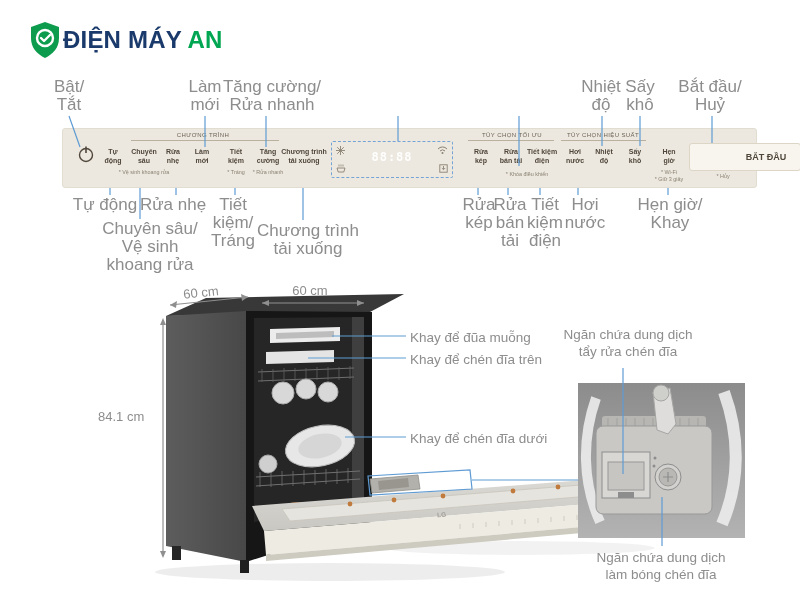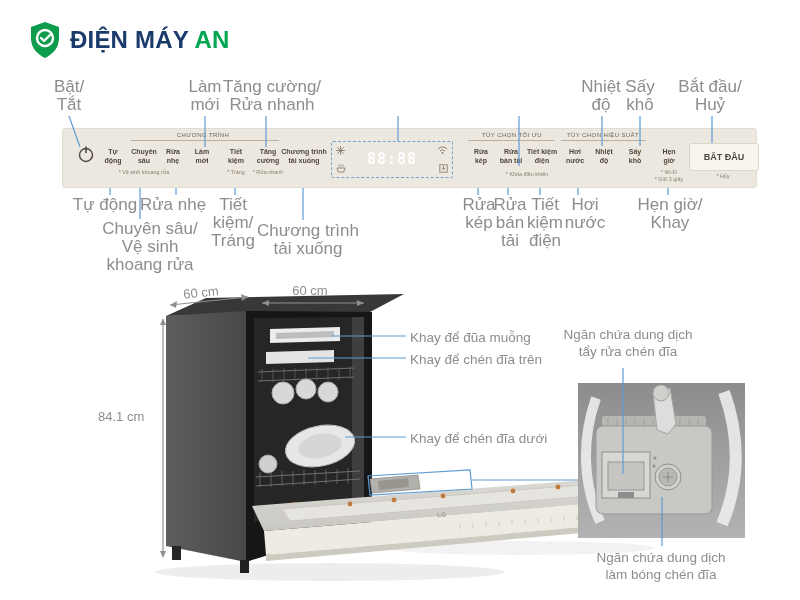--- a/index.html
+++ b/index.html
@@ -3,21 +3,21 @@
 <meta charset="utf-8">
 <style>
   html,body{margin:0;padding:0;background:#fff;}
   .stage{position:relative;width:800px;height:600px;background:#fff;overflow:hidden;
          font-family:"Liberation Sans",sans-serif;}
   svg.layer{position:absolute;left:0;top:0;}
   #art{z-index:0;}
   #annot{z-index:5;pointer-events:none;}
   .el{position:absolute;z-index:2;}
   
-  .logo{left:28px;top:20px;display:flex;align-items:center;gap:8px;}
+  .logo{left:28px;top:20px;display:flex;align-items:center;gap:1px;}
   .logo-text{font-size:24px;font-weight:800;letter-spacing:.2px;line-height:40px;}
   .logo-dark{color:#1a3a6b;}
   .logo-green{color:#00a651;}
   
   .co{color:#8d8d8d;font-size:17px;line-height:18px;text-align:center;
       transform:translateX(-50%);white-space:pre-line;}
   .pl{color:#8d8d8d;font-size:13.5px;line-height:17px;white-space:nowrap;}
   .plc{color:#8d8d8d;font-size:13.5px;line-height:17px;text-align:center;
        transform:translateX(-50%);white-space:pre-line;}
   .dim{color:#8d8d8d;font-size:13px;white-space:nowrap;}
@@ -26,27 +26,27 @@
          border:1px solid #e2ddd1;border-radius:3px;box-sizing:border-box;}
   .pin{position:absolute;}
   .phead{color:#6b6358;font-size:6px;letter-spacing:.4px;transform:translateX(-50%);
          white-space:nowrap;}
   .phline{height:0;border-top:1px solid #b9b0a0;}
   .pbtn{color:#50473c;font-size:7px;line-height:8.5px;text-align:center;
         transform:translateX(-50%);white-space:pre-line;font-weight:bold;}
   .pnote{color:#8a8172;font-size:5.4px;line-height:6.5px;text-align:center;
          transform:translateX(-50%);white-space:pre-line;}
   .startbox{background:#f7f5ee;border:1px solid #ddd6c6;border-radius:3px;
-            width:68px;height:26px;left:626px;top:14px;}
+            width:68px;height:26px;left:626px;top:14px;padding-left:42px;}
   .startlbl{width:100%;text-align:center;color:#50473c;font-weight:bold;
             font-size:9px;line-height:26px;}
   .disp{left:268px;top:12px;width:122px;height:37px;border:1.5px dashed #74a4d6;
         border-radius:2px;box-sizing:border-box;}
   .digits{position:absolute;left:0;right:0;top:8px;text-align:center;
-          font-family:"DejaVu Sans Mono",monospace;font-size:15px;font-weight:bold;
+          font-family:"DejaVu Sans Mono",monospace;font-size:12px;font-weight:bold;
           color:rgba(255,255,255,.95);letter-spacing:1px;}
   .dicon{position:absolute;}
   .lgmark{color:#a09d96;font-size:6.5px;font-weight:bold;transform:rotate(-4deg);}
 </style>
 </head>
 <body>
 
 <div class="stage">
 
   <svg id="art" class="layer" width="800" height="600" viewBox="0 0 800 600">

